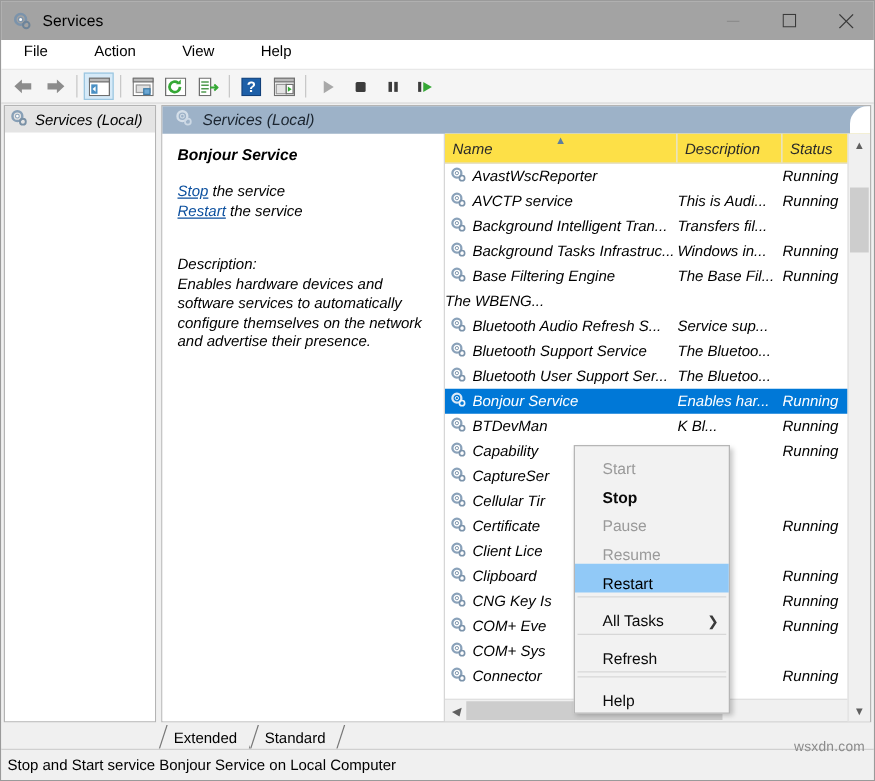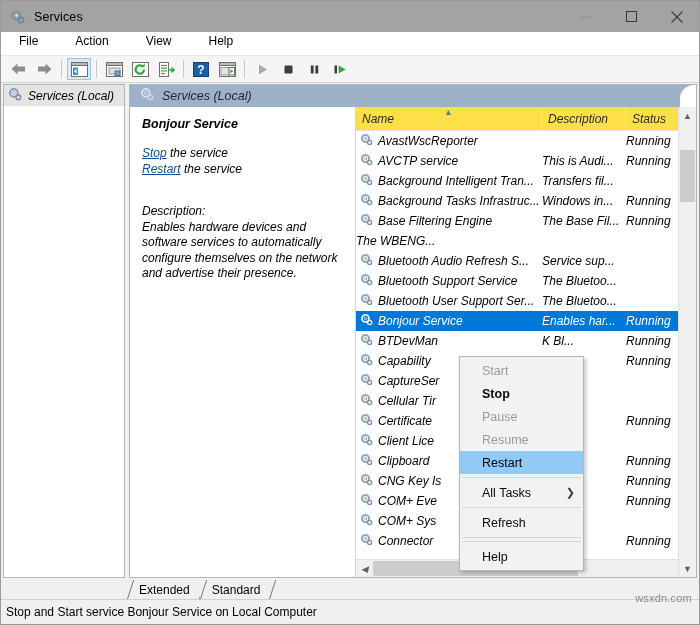--- a/index.html
+++ b/index.html
@@ -400,21 +400,21 @@
     background: #f2f2f2;
     border: 1px solid #b6b6b6;
     box-shadow: 2px 2px 4px rgba(0,0,0,0.22);
     padding: 2px 0 2px 0;
     z-index: 50;
     box-sizing: border-box;
   }
   .ctxitem {
     height: 23px;
     display: flex;
-    align-items: center;
+    align-items: flex-end;
     padding-left: 22px;
     font-size: 12.5px;
     color: #0a0a0a;
     position: relative;
     cursor: default;
   }
   .ctxitem.disabled { color: #9a9a9a; }
   .ctxitem.bold { font-weight: bold; }
   .ctxitem.hl {
     background: #91c9f7;

